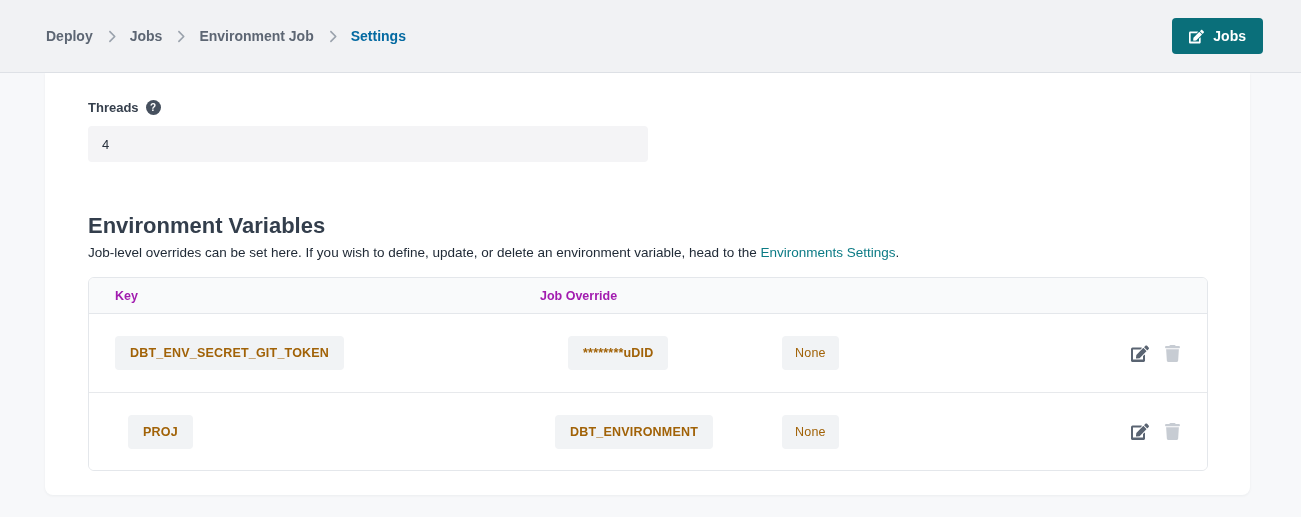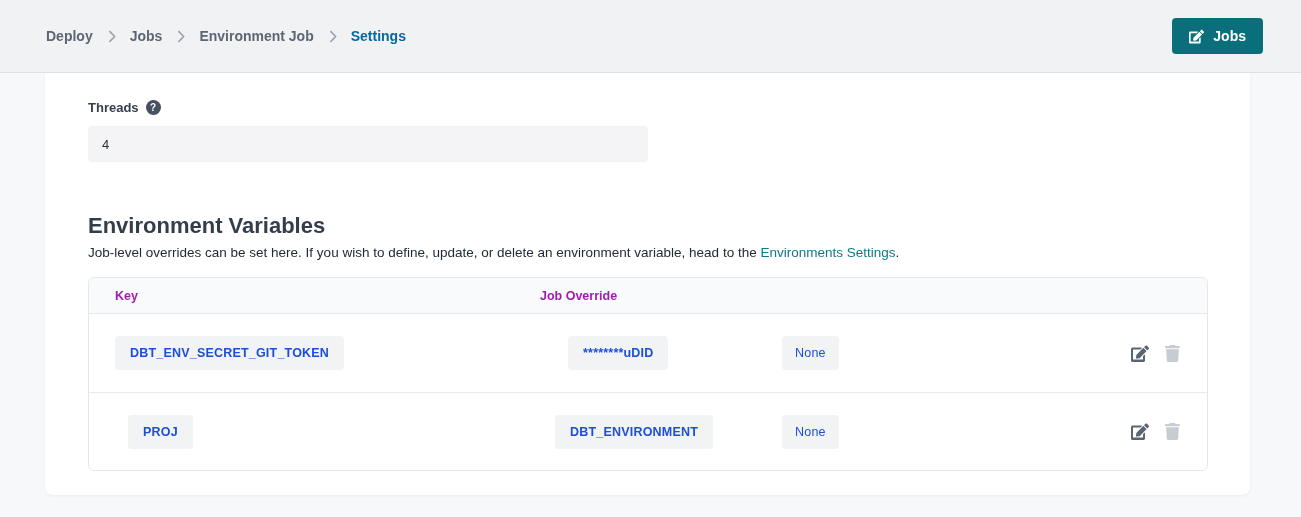--- a/index.html
+++ b/index.html
@@ -128,21 +128,21 @@
   }
   .t-body-row { height: 78px; background: #ffffff; }
   .t-body-row + .t-body-row { border-top: 1px solid #e7e9ec; }
   .t-cell { padding-left: 26px; }
   .pill {
     display: inline-block;
     background: #f1f3f5;
     border-radius: 4px;
     padding: 10px 15px;
     font-size: 12.5px;
-    color: #1d4ed8;
+    color: #a16207;
     letter-spacing: 0.2px;
     text-align: right;
   }
   .pill.key { font-weight: 700; }
   .pill.val { font-weight: 600; margin-left: 36px; }
   .pill.none { font-weight: 400; padding: 10px 13px; }
   .actions {
     display: flex;
     align-items: center;
     justify-content: flex-end;

